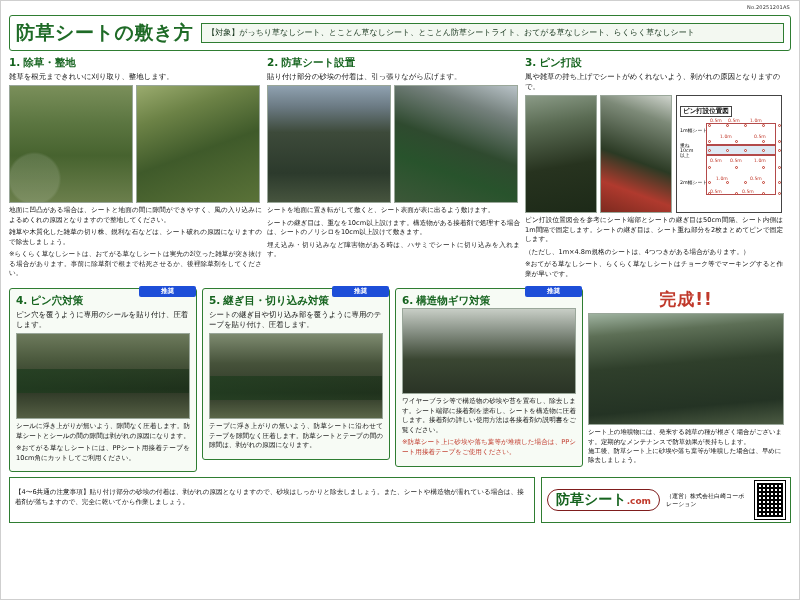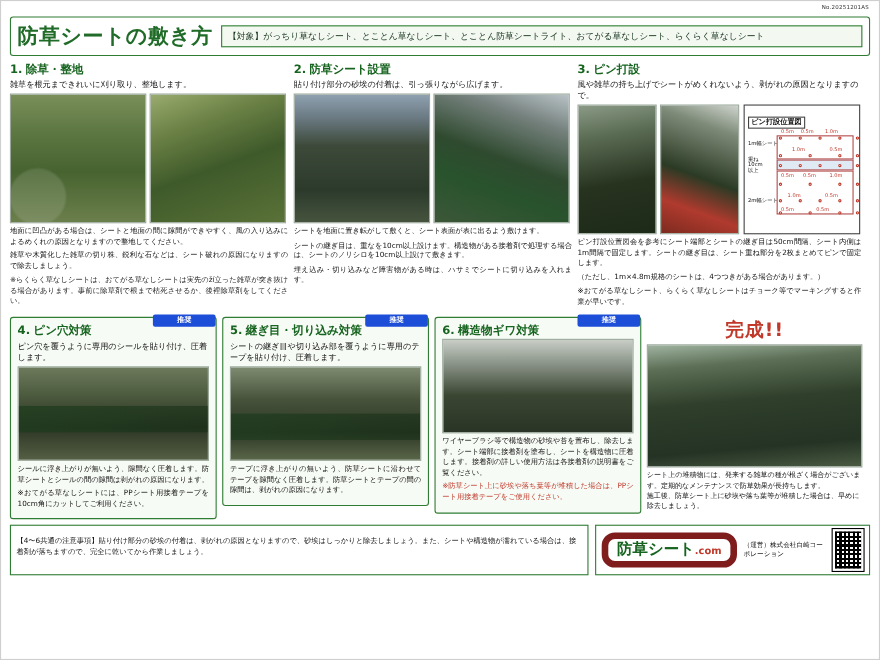--- a/index.html
+++ b/index.html
@@ -180,21 +180,21 @@
     flex: 1;
     border: 1px solid #2f7d32; background:#fff;
     font-size: 6.6px; line-height:1.5; padding: 10px 5px; color:#111;
   }
   .brandbox {
     width: 250px; border: 1px solid #2f7d32; background:#fff;
     display:flex; align-items:center; gap:6px; padding: 3px 5px;
   }
   .logo {
     font-size: 14px; font-weight: bold; color:#16641f;
-    border: 6px solid #7f1d1d; border-radius: 12px;
+    border: 1px solid #7f1d1d; border-radius: 12px;
     padding: 1px 8px; white-space: nowrap;
   }
   .logo .dotcom { font-size: 9px; color:#c0392b; }
   .brand-meta { font-size: 6px; color:#111; line-height:1.4; }
   .qr {
     width: 38px; height: 38px;
     background:
       repeating-linear-gradient(90deg,#000 0 2px,#fff 2px 4px),
       repeating-linear-gradient(0deg,#000 0 2px,#fff 2px 4px);
     background-blend-mode: multiply;

